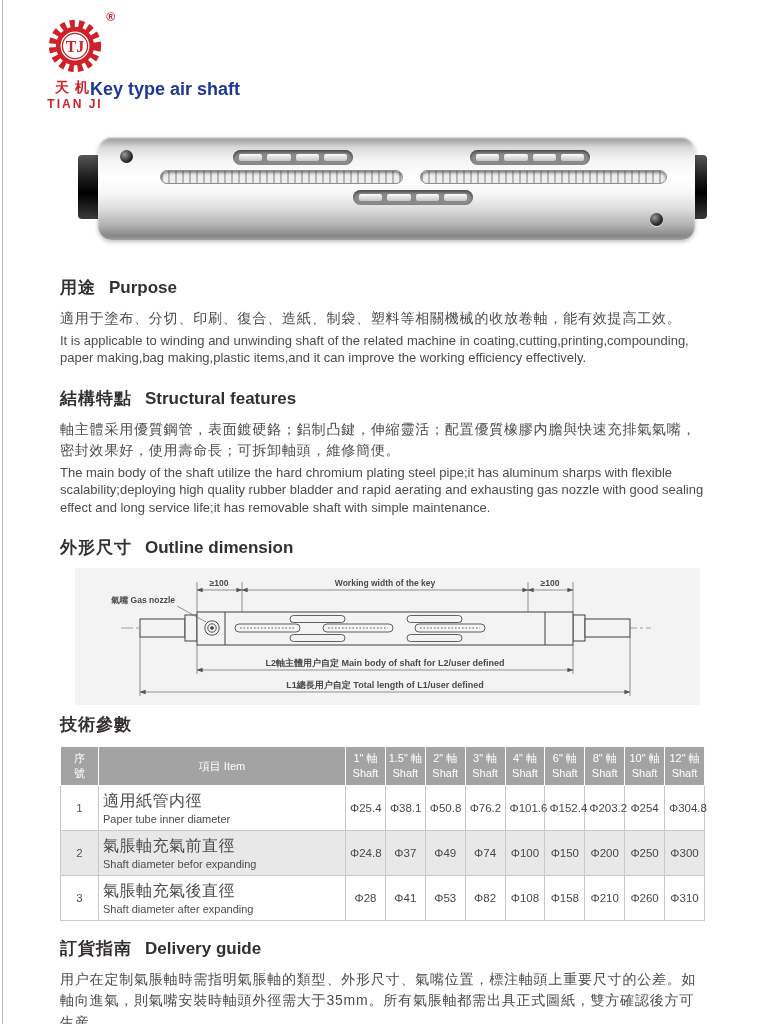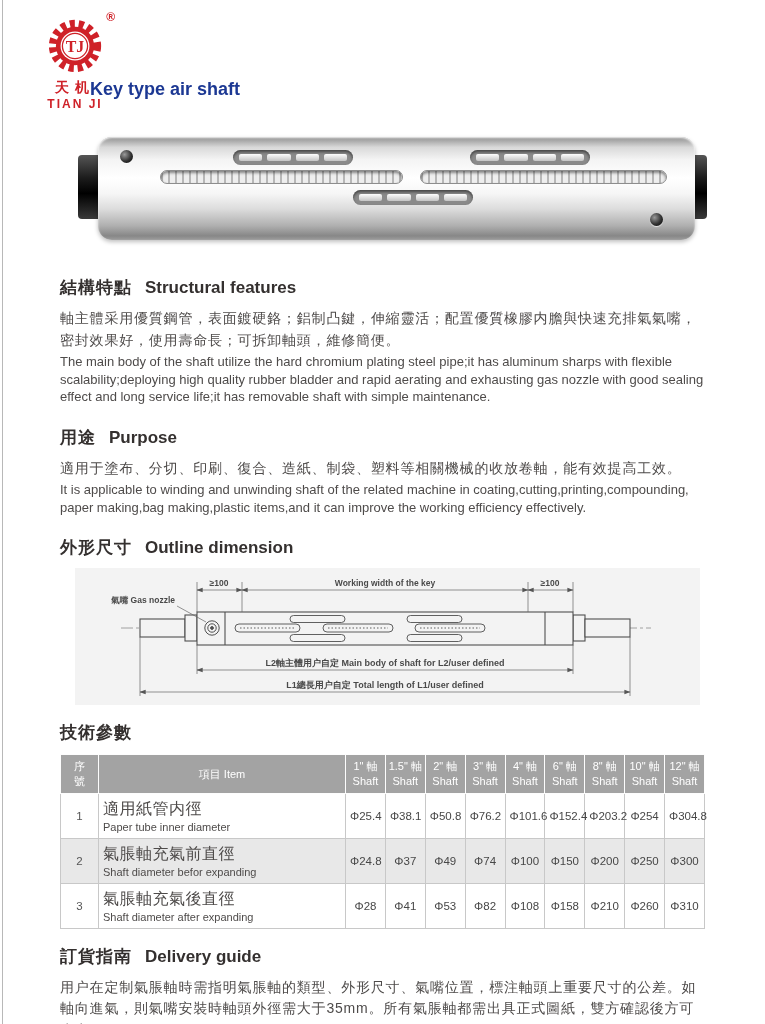--- a/index.html
+++ b/index.html
@@ -118,34 +118,34 @@
     <div class="keygroup" style="left:293px; top:66px; width:120px;">
         <i></i>
         <i></i>
         <i></i>
         <i></i>
       </div>
   </div>
 
   <section>
     <h2 class="sec-h">
+      <span class="h-zh">用途</span>
+      <span class="h-en">Purpose</span>
+    </h2>
+    <p class="p-zh">適用于塗布、分切、印刷、復合、造紙、制袋、塑料等相關機械的收放卷軸，能有效提高工效。</p>
+    <p class="p-en">It is applicable to winding and unwinding shaft of the related machine in coating,cutting,printing,compounding, paper making,bag making,plastic items,and it can improve the working efficiency effectively.</p>
+  </section>
+
+  <section>
+    <h2 class="sec-h">
       <span class="h-zh">結構特點</span>
       <span class="h-en">Structural features</span>
     </h2>
     <p class="p-zh">軸主體采用優質鋼管，表面鍍硬鉻；鋁制凸鍵，伸縮靈活；配置優質橡膠内膽與快速充排氣氣嘴，密封效果好，使用壽命長；可拆卸軸頭，維修簡便。</p>
     <p class="p-en">The main body of the shaft utilize the hard chromium plating steel pipe;it has aluminum sharps with flexible scalability;deploying high quality rubber bladder and rapid aerating and exhausting gas nozzle with good sealing effect and long service life;it has removable shaft with simple maintenance.</p>
-  </section>
-
-  <section>
-    <h2 class="sec-h">
-      <span class="h-zh">用途</span>
-      <span class="h-en">Purpose</span>
-    </h2>
-    <p class="p-zh">適用于塗布、分切、印刷、復合、造紙、制袋、塑料等相關機械的收放卷軸，能有效提高工效。</p>
-    <p class="p-en">It is applicable to winding and unwinding shaft of the related machine in coating,cutting,printing,compounding, paper making,bag making,plastic items,and it can improve the working efficiency effectively.</p>
   </section>
 
   <section>
     <h2 class="sec-h">
       <span class="h-zh">外形尺寸</span>
       <span class="h-en">Outline dimension</span>
     </h2>
     <div class="drawing-wrap">
       <svg class="drawing" viewBox="0 0 625 137" width="625" height="137">
         <defs>
@@ -215,21 +215,21 @@
         <g stroke="#666" stroke-width="0.7">
           <line x1="65" y1="69" x2="65" y2="128"></line>
           <line x1="555" y1="69" x2="555" y2="128"></line>
           <line x1="65" y1="124" x2="555" y2="124" marker-start="url(#ahs)" marker-end="url(#ah)"></line>
         </g>
         <text x="310" y="120" text-anchor="middle" font-size="9">L1總長用户自定  Total length of L1/user defined</text>
       </svg>
     </div>
   </section>
 
-  <section style="margin-top:16px;">
+  <section style="margin-top:8px;">
     <h2 class="sec-h">
       <span class="h-zh">技術參數</span>
     </h2>
     <table class="params" id="param-table">
       <thead>
         <tr id="param-head-row">
           <th class="no-h">
             <div>序</div>
             <div>號</div>
           </th>

